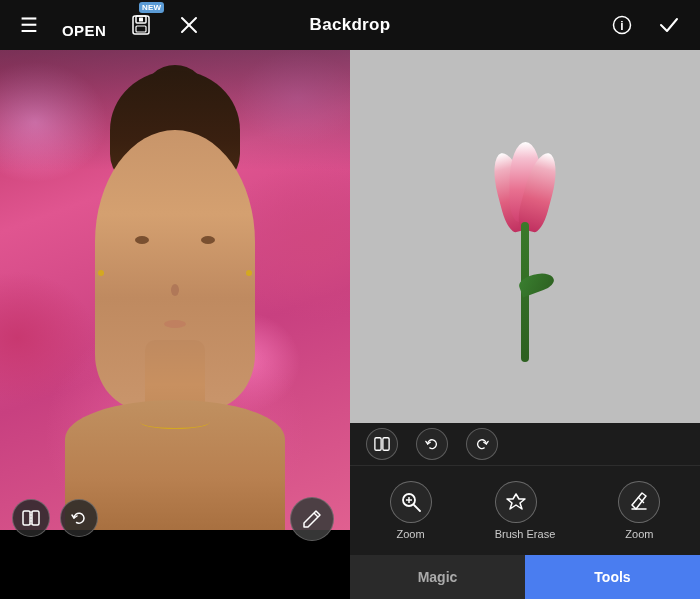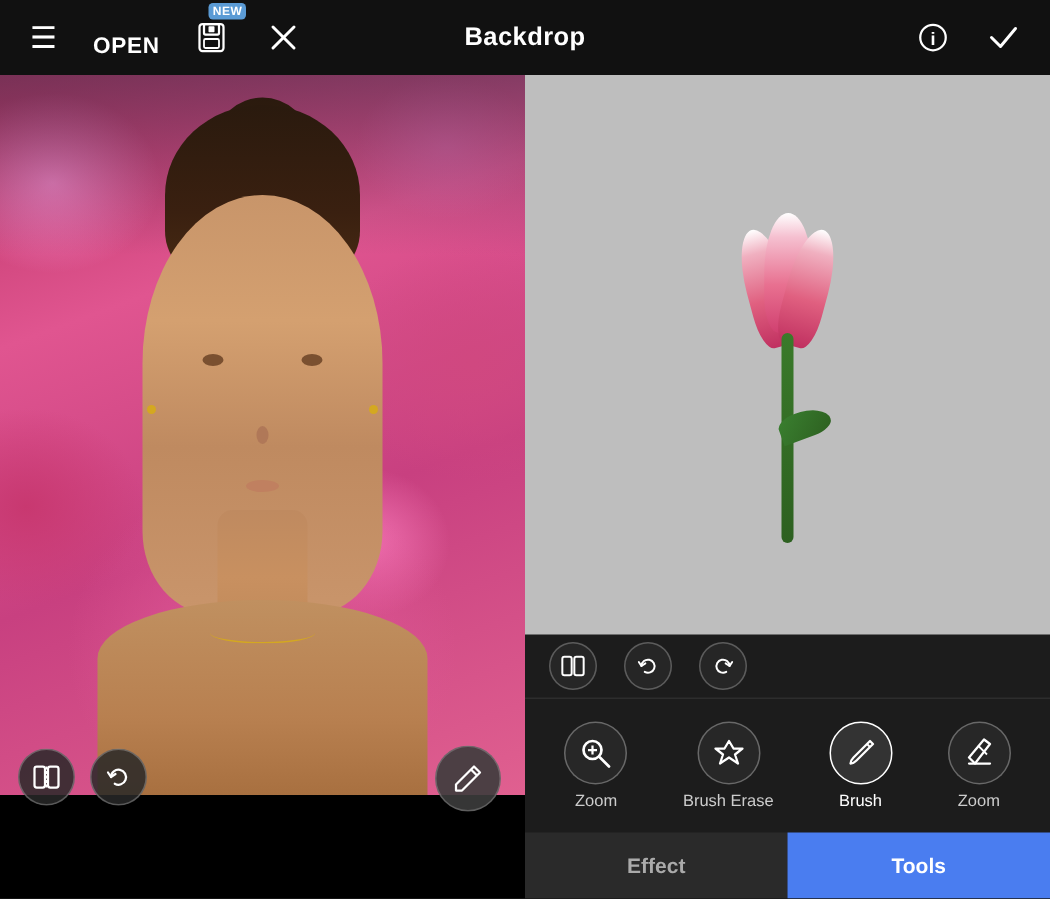--- a/index.html
+++ b/index.html
@@ -317,21 +317,20 @@
       height: 90px;
       display: flex;
       align-items: center;
       justify-content: space-around;
       padding: 0 8px;
       border-top: 1px solid rgba(255,255,255,0.08);
     }
     .tool-item {
       display: flex;
       flex-direction: column;
-      align-items: center;
       gap: 5px;
       cursor: pointer;
       padding: 6px 10px;
       border-radius: 8px;
       min-width: 62px;
     }
     .tool-item.active {
       
     }
     .tool-icon-circle {
@@ -533,40 +532,31 @@
 
       <div class="tool-item">
         <div class="tool-icon-circle">
           <svg width="22" height="22" viewBox="0 0 22 22">
             <polygon points="11,3 14,8 20,8 15,12 17,18 11,14 5,18 7,12 2,8 8,8" stroke="white" stroke-width="1.5" fill="none" stroke-linejoin="round"></polygon>
           </svg>
         </div>
         <span class="tool-label">Brush Erase</span>
       </div>
 
-      <div class="tool-item active">
-        <div class="tool-icon-circle">
-          <svg width="22" height="22" viewBox="0 0 22 22">
-            <path d="M17 3 L19 5 L8 16 C7 17 5 18 4 18 C4 17 5 15 6 14 Z" stroke="white" stroke-width="1.5" fill="none" stroke-linejoin="round"></path>
-            <path d="M15 5 L17 7" stroke="white" stroke-width="1.2"></path>
-          </svg>
-        </div>
-        <span class="tool-label">Brush</span>
-      </div>
 
       <div class="tool-item">
         <div class="tool-icon-circle">
           <svg width="22" height="22" viewBox="0 0 22 22">
             <path d="M18 5 L14 2 L4 14 L8 18 Z" stroke="white" stroke-width="1.5" fill="none" stroke-linejoin="round"></path>
             <line x1="4" y1="18" x2="18" y2="18" stroke="white" stroke-width="1.5" stroke-linecap="round"></line>
             <line x1="10" y1="6" x2="16" y2="12" stroke="white" stroke-width="1.2"></line>
           </svg>
         </div>
         <span class="tool-label">Zoom</span>
       </div>
     </div>
 
     <div class="bottom-tab-bar">
-      <button class="tab-btn inactive">Effect</button>
+      <button class="tab-btn inactive">Magic</button>
       <button class="tab-btn active">Tools</button>
     </div>
   </div>
 </div>
 
 </body></html>

